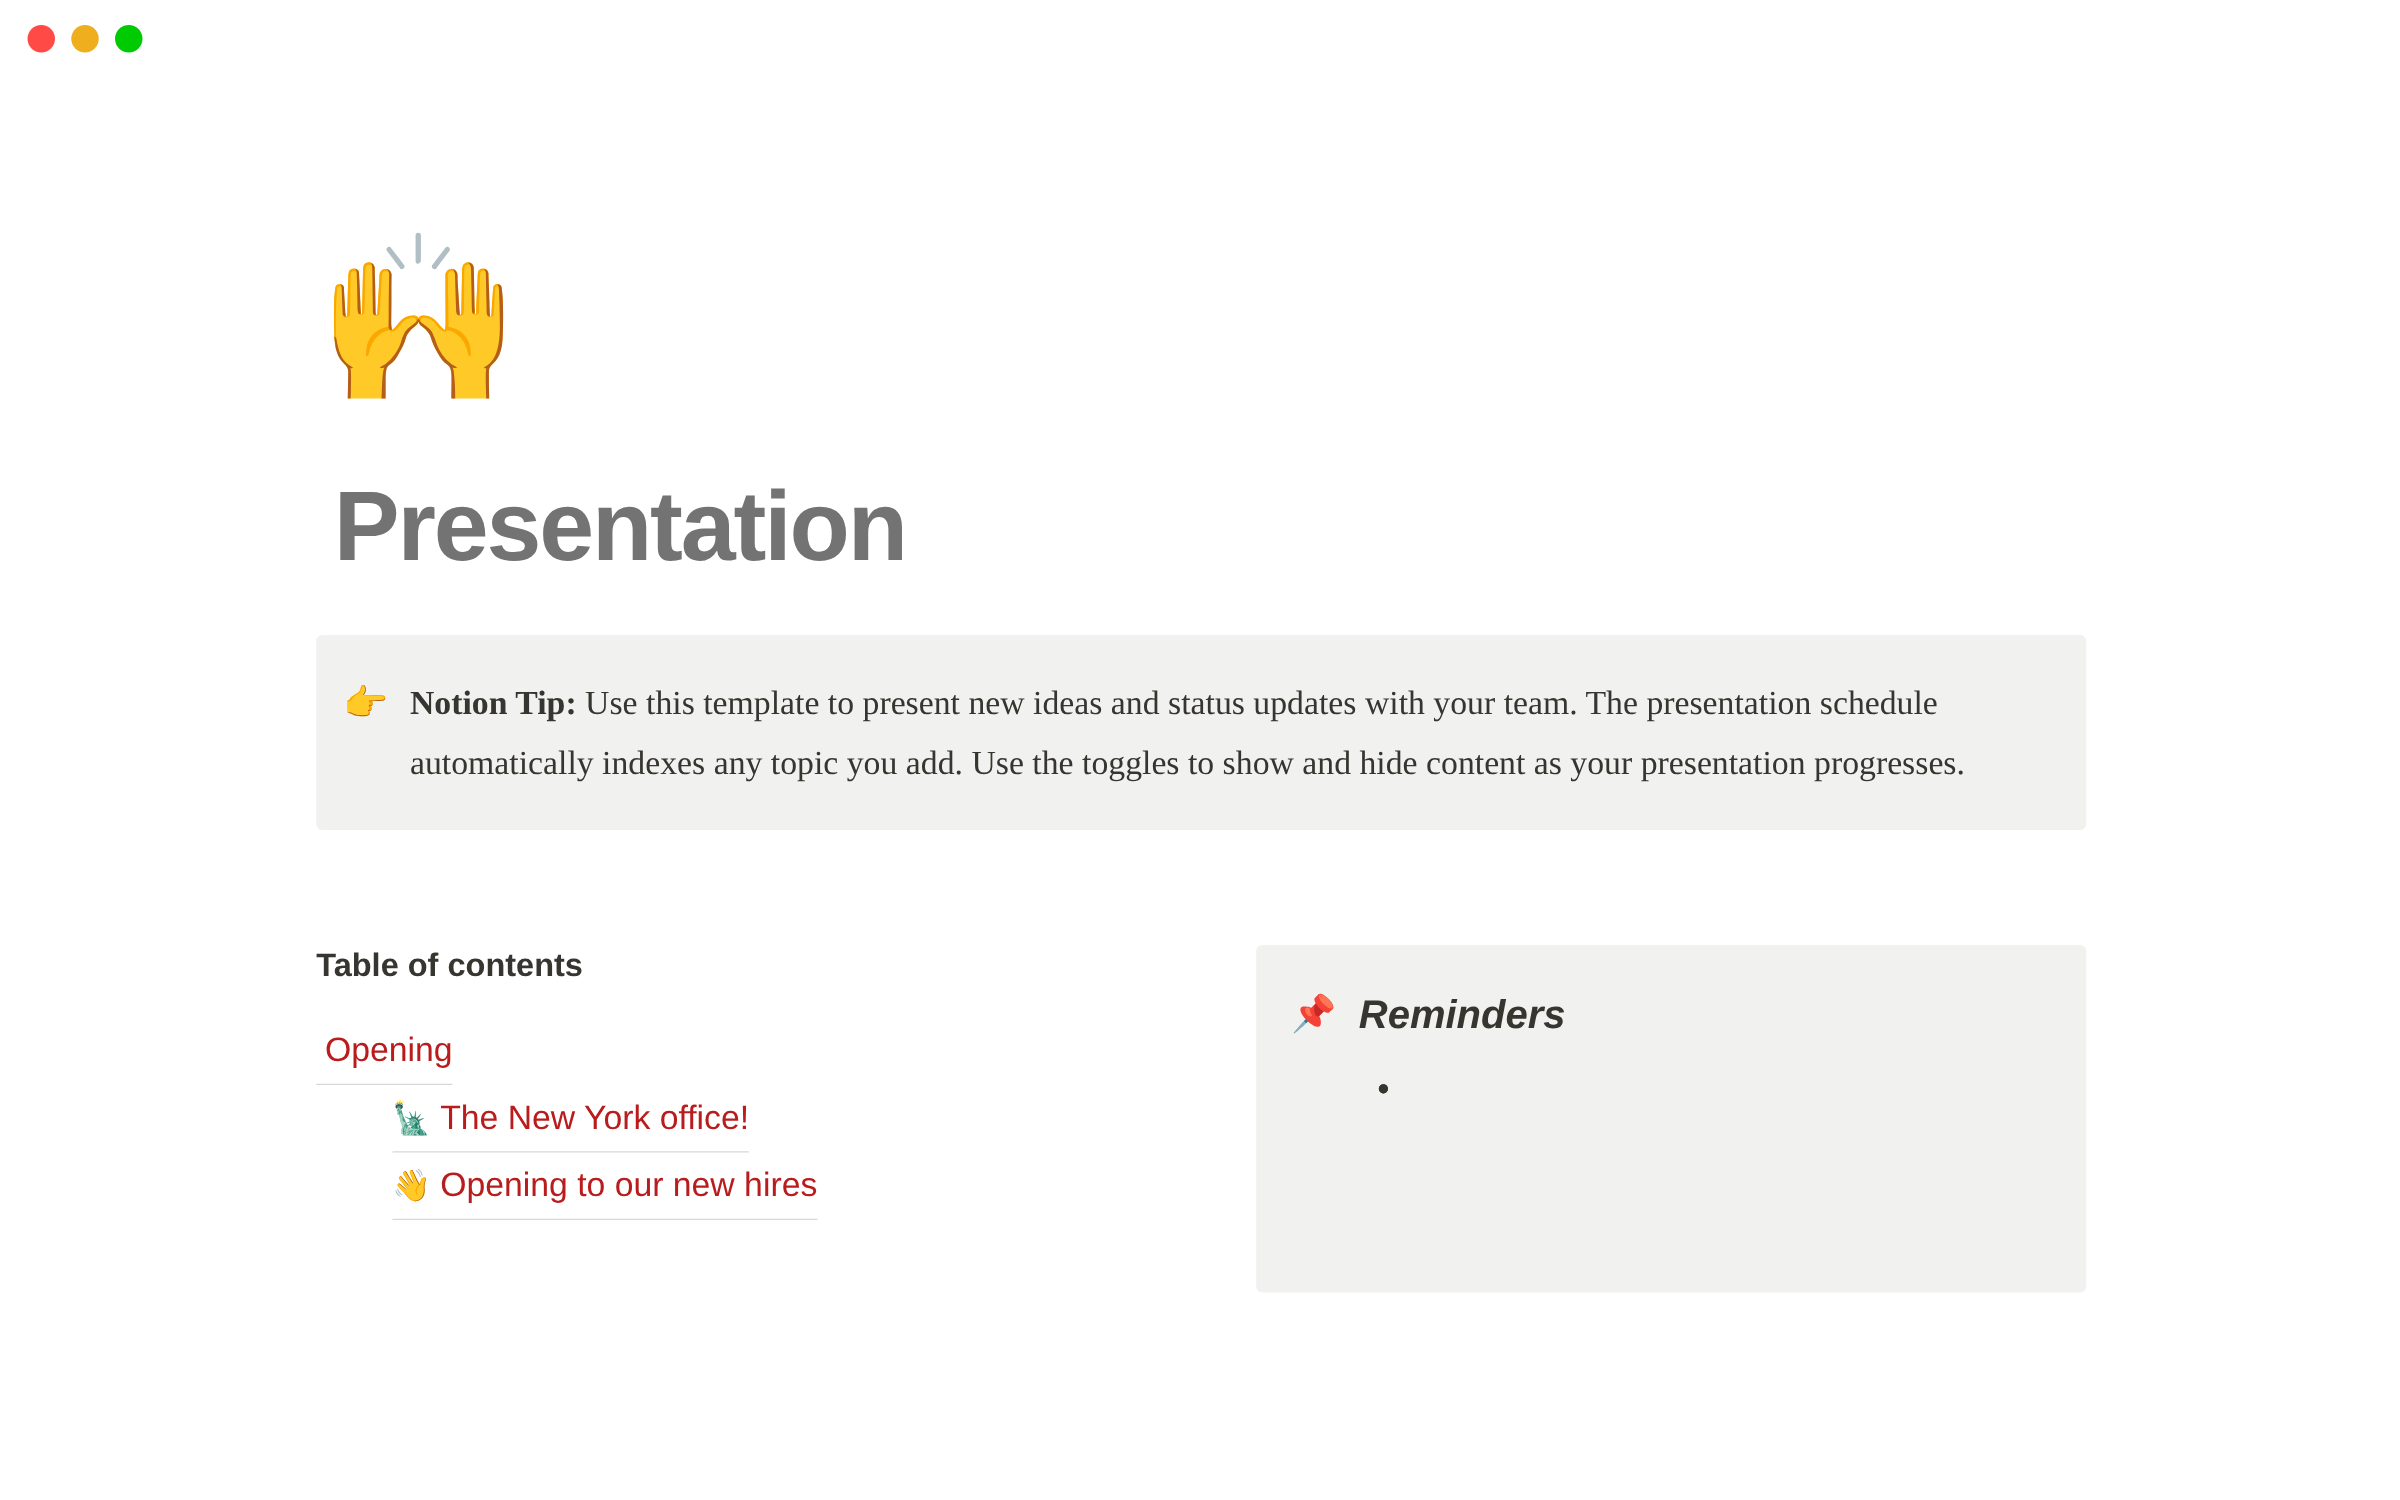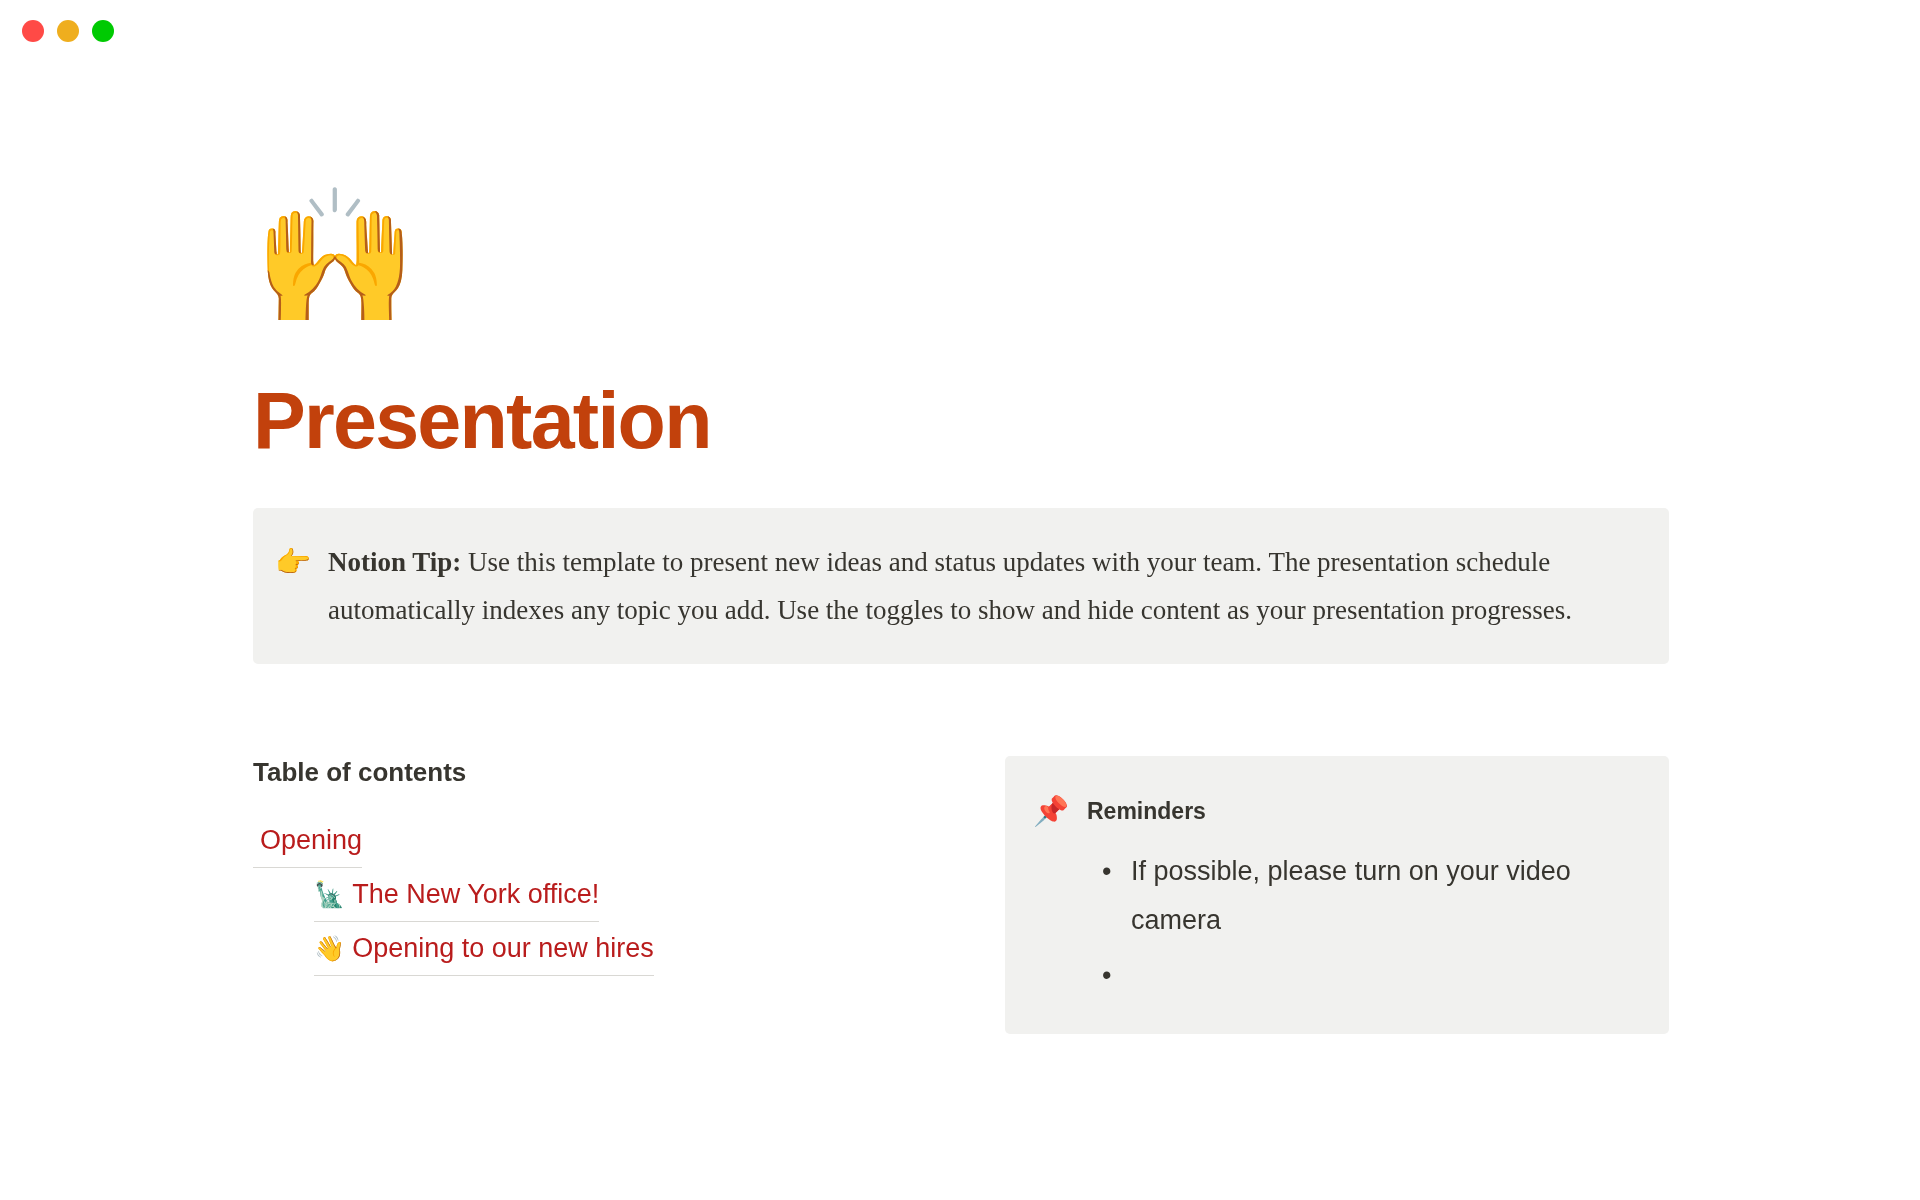--- a/index.html
+++ b/index.html
@@ -67,21 +67,22 @@
     letter-spacing: 0;
   }
 
   
   .page-title {
     margin-top: 28px;
     font-size: 79px;
     font-weight: bold;
     line-height: 1.05;
     letter-spacing: -0.022em;
-    color: #c2410c;
+    color: #737373;
+    margin-left: 14px;
   }
 
   
   .callout-tip {
     margin-top: 45px;
     width: 1416px;
     background: #F1F1EF;
     border-radius: 5px;
     padding: 30px 40px 30px 22px;
     display: flex;
@@ -157,24 +158,25 @@
   .reminders-emoji {
     font-size: 29px;
     line-height: 44px;
     flex: 0 0 auto;
     width: 32px;
     text-align: center;
     font-family: "DejaVu Sans", sans-serif;
   }
   .reminders-body { flex: 1 1 auto; }
   .reminders-title {
-    font-size: 23px;
+    font-size: 32px;
     font-weight: bold;
     line-height: 44px;
     color: #37352F;
+    font-style: italic;
   }
   .reminders-list {
     margin-top: 14px;
     padding-left: 44px;
     list-style: none;
   }
   .reminders-list li {
     font-size: 27px;
     line-height: 49px;
     color: #37352F;
@@ -227,21 +229,21 @@
           </li>
         </ul>
       </div>
 
       <div class="col-right">
         <div class="callout-reminders">
           <span class="reminders-emoji">📌</span>
           <div class="reminders-body">
             <div class="reminders-title">Reminders</div>
             <ul class="reminders-list">
-              <li><span class="bullet">•</span><span>If possible, please turn on your video camera</span></li>
+              <li><span class="bullet">•</span></li>
               <li><span class="bullet">•</span></li>
             </ul>
           </div>
         </div>
       </div>
 
     </div>
   </div>
 </div>
 

